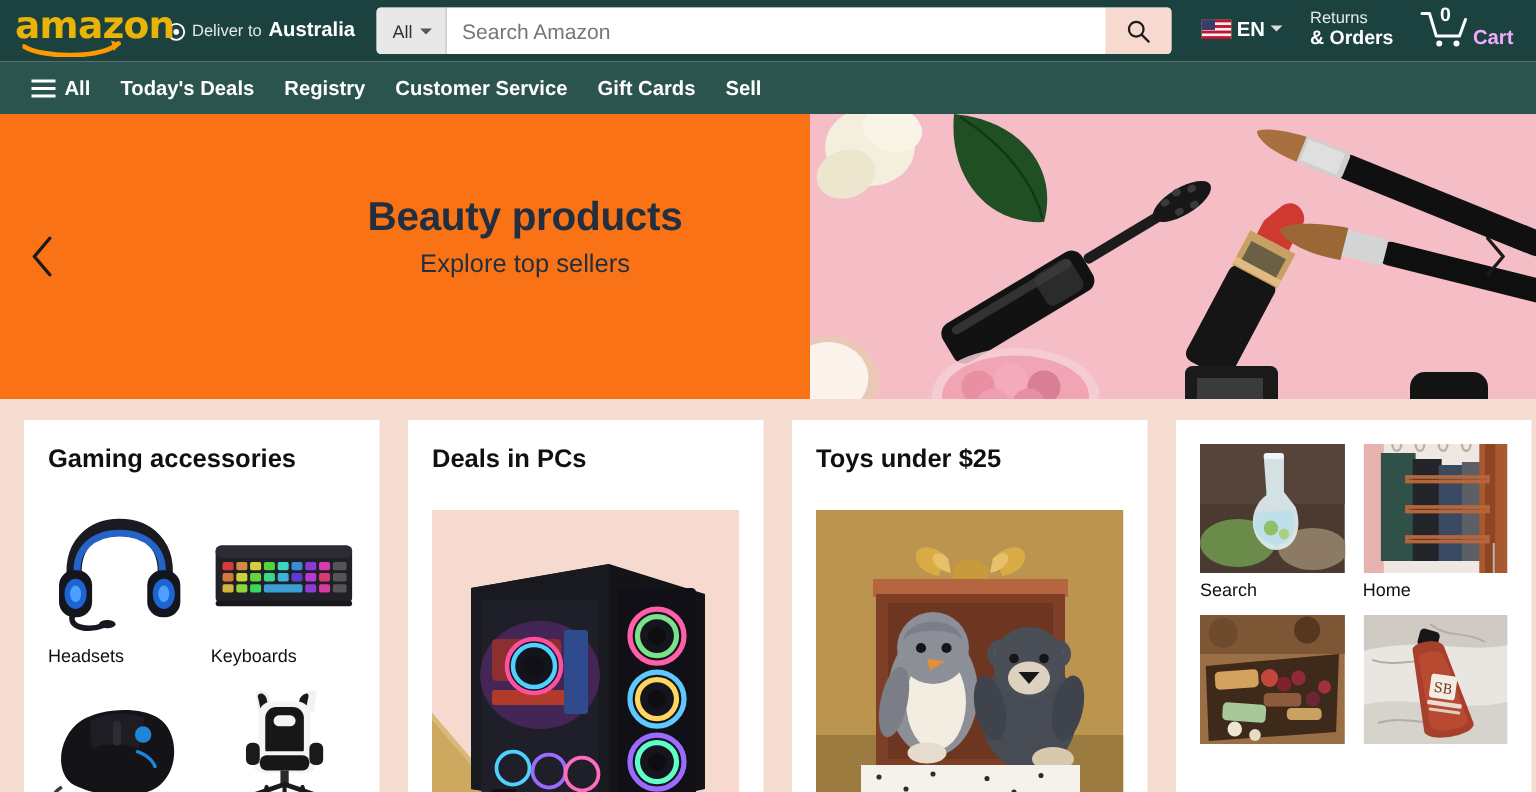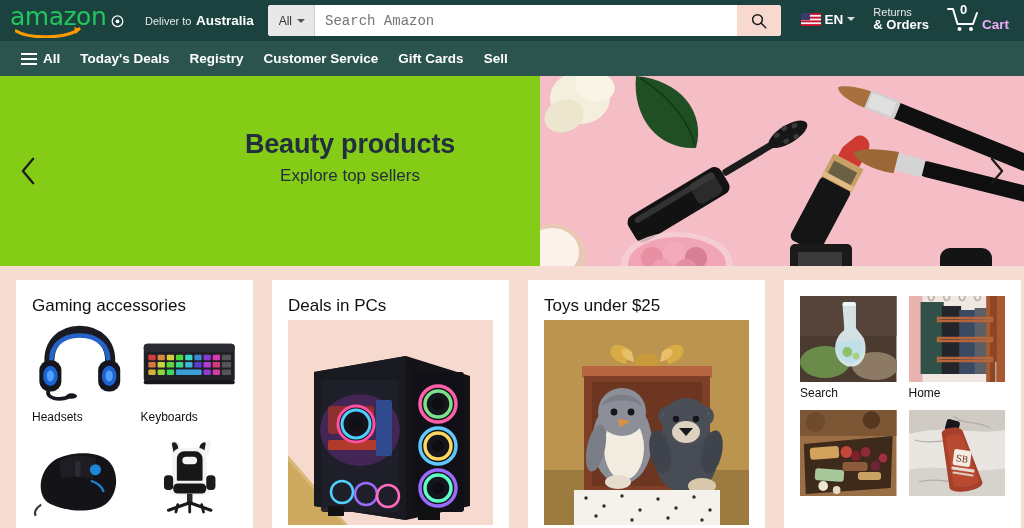--- a/index.html
+++ b/index.html
@@ -20,36 +20,36 @@
     gap: 0;
   }
   .logo {
     position: relative;
     width: 86px; height: 34px;
     margin-right: 12px;
     flex: 0 0 auto;
     cursor: pointer;
   }
   .logo-word {
-    color: #22c55e;
+    color: #eab308;
     font-size: 25px;
-    font-weight: 400;
+    font-weight: 700;
     letter-spacing: -0.5px;
     line-height: 26px;
     font-family: "DejaVu Sans", sans-serif;
   }
   .logo-smile {
     position: absolute;
     left: 5px; top: 22px;
     width: 66px; height: 12px;
   }
   .deliver {
     display: flex;
     align-items: center;
-    gap: 20px;
+    gap: 3px;
     color: #fff;
     padding: 4px 6px 6px 2px;
     margin-right: 8px;
     cursor: pointer;
     flex: 0 0 auto;
   }
   .deliver .pin { width: 15px; height: 15px; flex: 0 0 auto; margin-top: 6px; }
   .deliver .dtxt { line-height: 1.12; }
   .deliver .d1 { font-size: 11px; color: #e3e9e8; }
   .deliver .d2 { font-size: 13.5px; font-weight: 700; color: #fff; }
@@ -75,21 +75,21 @@
     cursor: pointer;
     flex: 0 0 auto;
   }
   .caret { width: 0; height: 0; border-left: 4px solid transparent; border-right: 4px solid transparent; border-top: 4px solid #555; }
   .search-input {
     flex: 1 1 auto;
     border: 0; outline: 0;
     font-size: 14px;
     padding: 0 10px;
     color: #111;
-    font-family: Liberation Mono, monospace;
+    font-family: Liberation Sans, sans-serif;
     background: #fff;
   }
   .search-input::placeholder { color: #767676; }
   .search-btn {
     width: 44px;
     background: #f7d9cf;
     border: 0;
     display: flex; align-items: center; justify-content: center;
     cursor: pointer;
     flex: 0 0 auto;
@@ -132,21 +132,21 @@
     white-space: nowrap;
   }
   .nav-all { display: flex; align-items: center; gap: 6px; }
   .burger { display: flex; flex-direction: column; gap: 3px; }
   .burger i { display: block; width: 16px; height: 2px; background: #fff; }
 
   
   .hero {
     position: relative;
     height: 190px;
-    background: #84cc16;
+    background: #f97316;
     overflow: hidden;
   }
   .hero-text {
     position: absolute;
     left: 0; right: 0; top: 52px;
     text-align: center;
     width: 700px;
     z-index: 3;
     pointer-events: none;
   }
@@ -193,23 +193,23 @@
   .card {
     background: #fff;
     width: 237px;
     flex: 0 0 237px;
     padding: 16px 16px 0;
     height: 248px;
     overflow: hidden;
   }
   .card-title {
     font-size: 17px;
-    font-weight: 400;
+    font-weight: 700;
     color: #0f1111;
-    margin-bottom: 4px;
+    margin-bottom: 24px;
     line-height: 1.2;
   }
   .quad {
     display: grid;
     grid-template-columns: 1fr 1fr;
     gap: 10px 12px;
   }
   .quad-cell { cursor: pointer; }
   .quad-img {
     width: 100%; height: 86px;

